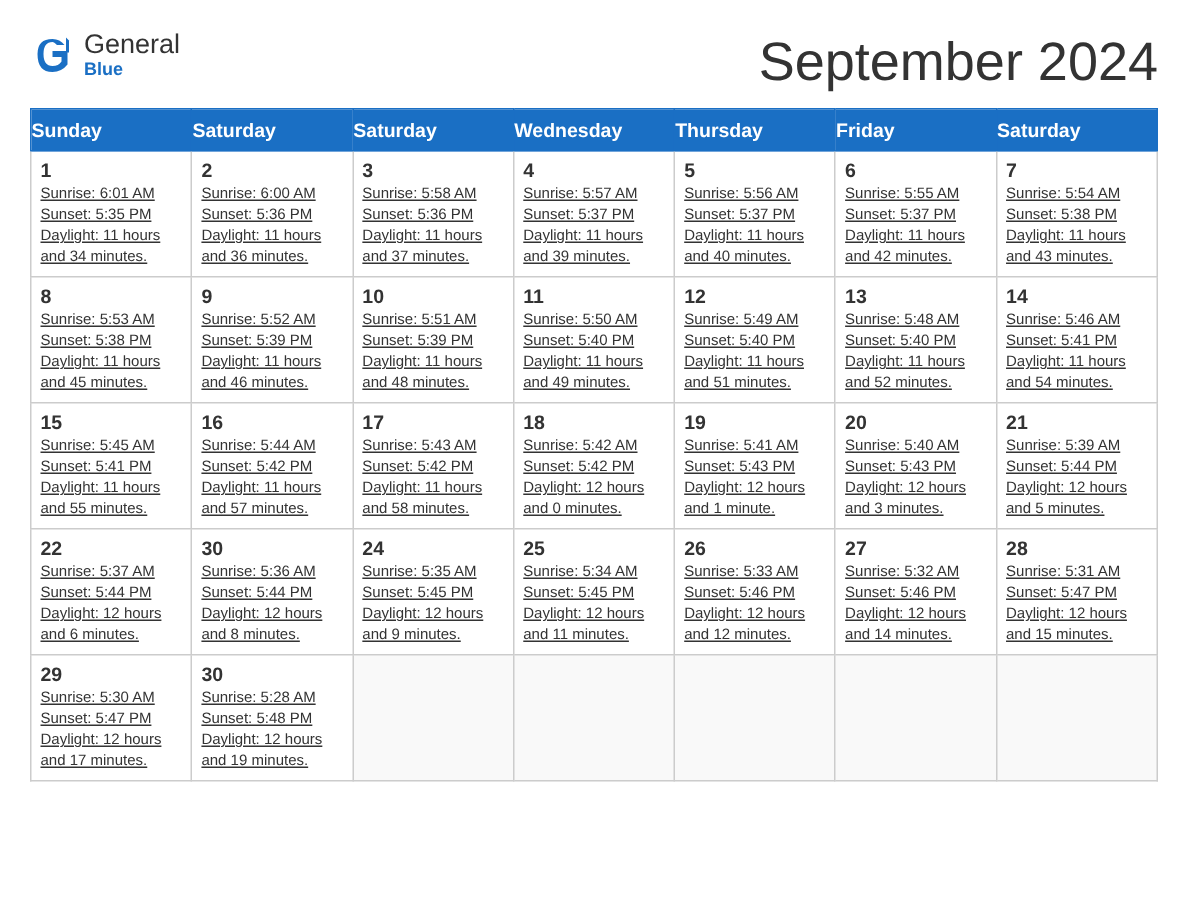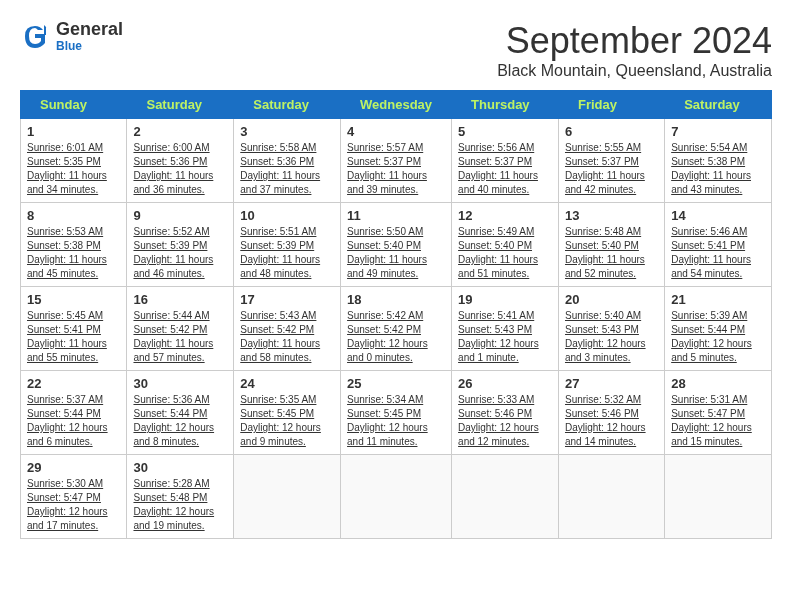--- a/index.html
+++ b/index.html
@@ -21,21 +21,21 @@
       align-items: center;
       gap: 6px;
     }
     .logo-text {
       display: flex;
       flex-direction: column;
       line-height: 1.1;
     }
     .logo-general {
       font-size: 18px;
-      font-weight: bold;
+      font-weight: normal;
       color: #333;
     }
     .logo-blue {
       font-size: 12px;
       font-weight: bold;
       color: #1a6fc4;
     }
     .logo-icon {
       width: 30px;
       height: 30px;
@@ -52,23 +52,23 @@
       font-size: 16px;
       color: #333;
     }
     .calendar {
       width: 100%;
       border-collapse: collapse;
       border: 1px solid #ccc;
     }
     .calendar th {
       background: #1a6fc4;
-      color: #bef264;
+      color: #ffffff;
       text-align: left;
-      padding: 6px 19px;
+      padding: 6px 0;
       font-size: 13px;
       font-weight: bold;
       border: 1px solid #1a6fc4;
     }
     .calendar td {
       vertical-align: top;
       padding: 5px 6px;
       border: 1px solid #ccc;
       font-size: 10.5px;
       color: #333;
@@ -104,21 +104,20 @@
       <path d="M5,15 Q5,5 15,5 Q20,5 23,9 L18,9 Q16,7 15,7 Q9,7 9,15 Q9,23 15,23 Q19,23 21,20 L21,17 L15,17 L15,13 L25,13 L25,22 Q21,27 15,27 Q5,27 5,15 Z" fill="#1a6fc4"></path>
       <path d="M24,4 L28,8 L26,6 L26,14 L24,14 Z" fill="#1a6fc4"></path>
     </svg>
     <div class="logo-text">
       <span class="logo-general">General</span>
       <span class="logo-blue">Blue</span>
     </div>
   </div>
   <div class="title-block">
     <div class="month-title">September 2024</div>
-    <div class="subtitle">Black Mountain, Queensland, Australia</div>
   </div>
 </div>
 
 <table class="calendar">
   <thead>
     <tr>
       <th>Sunday</th>
       <th>Saturday</th>
       <th>Saturday</th>
       <th>Wednesday</th>

